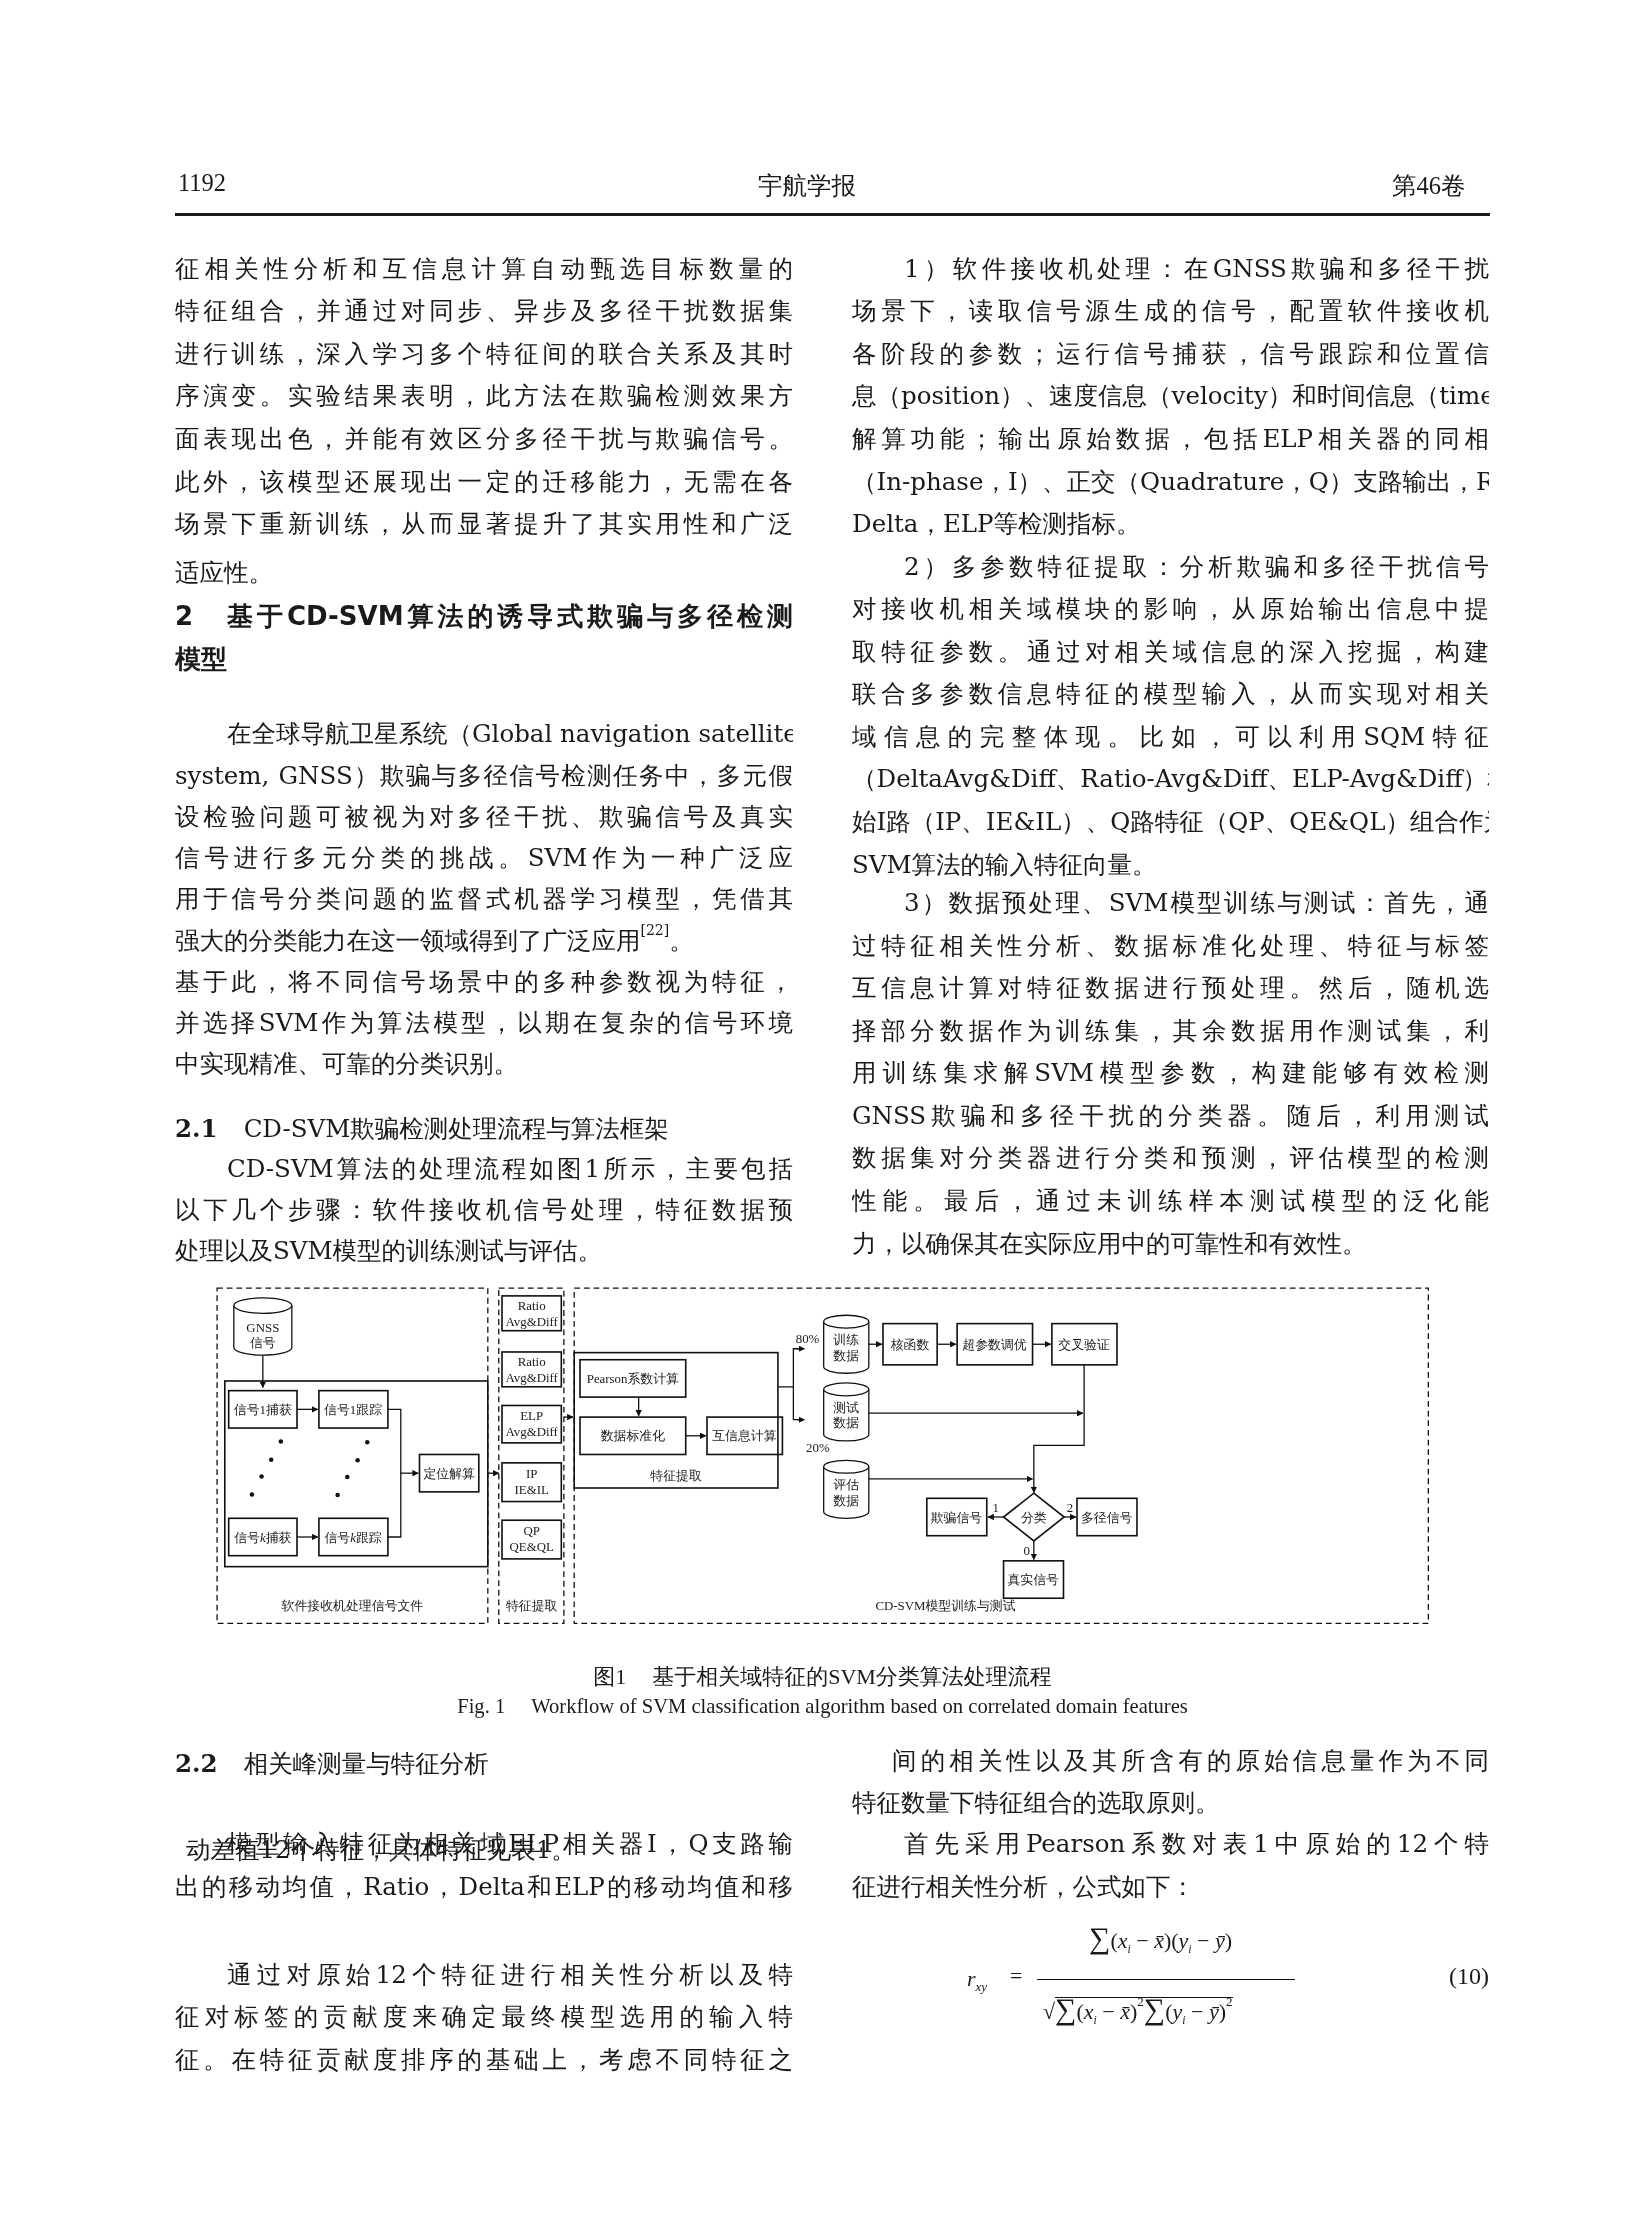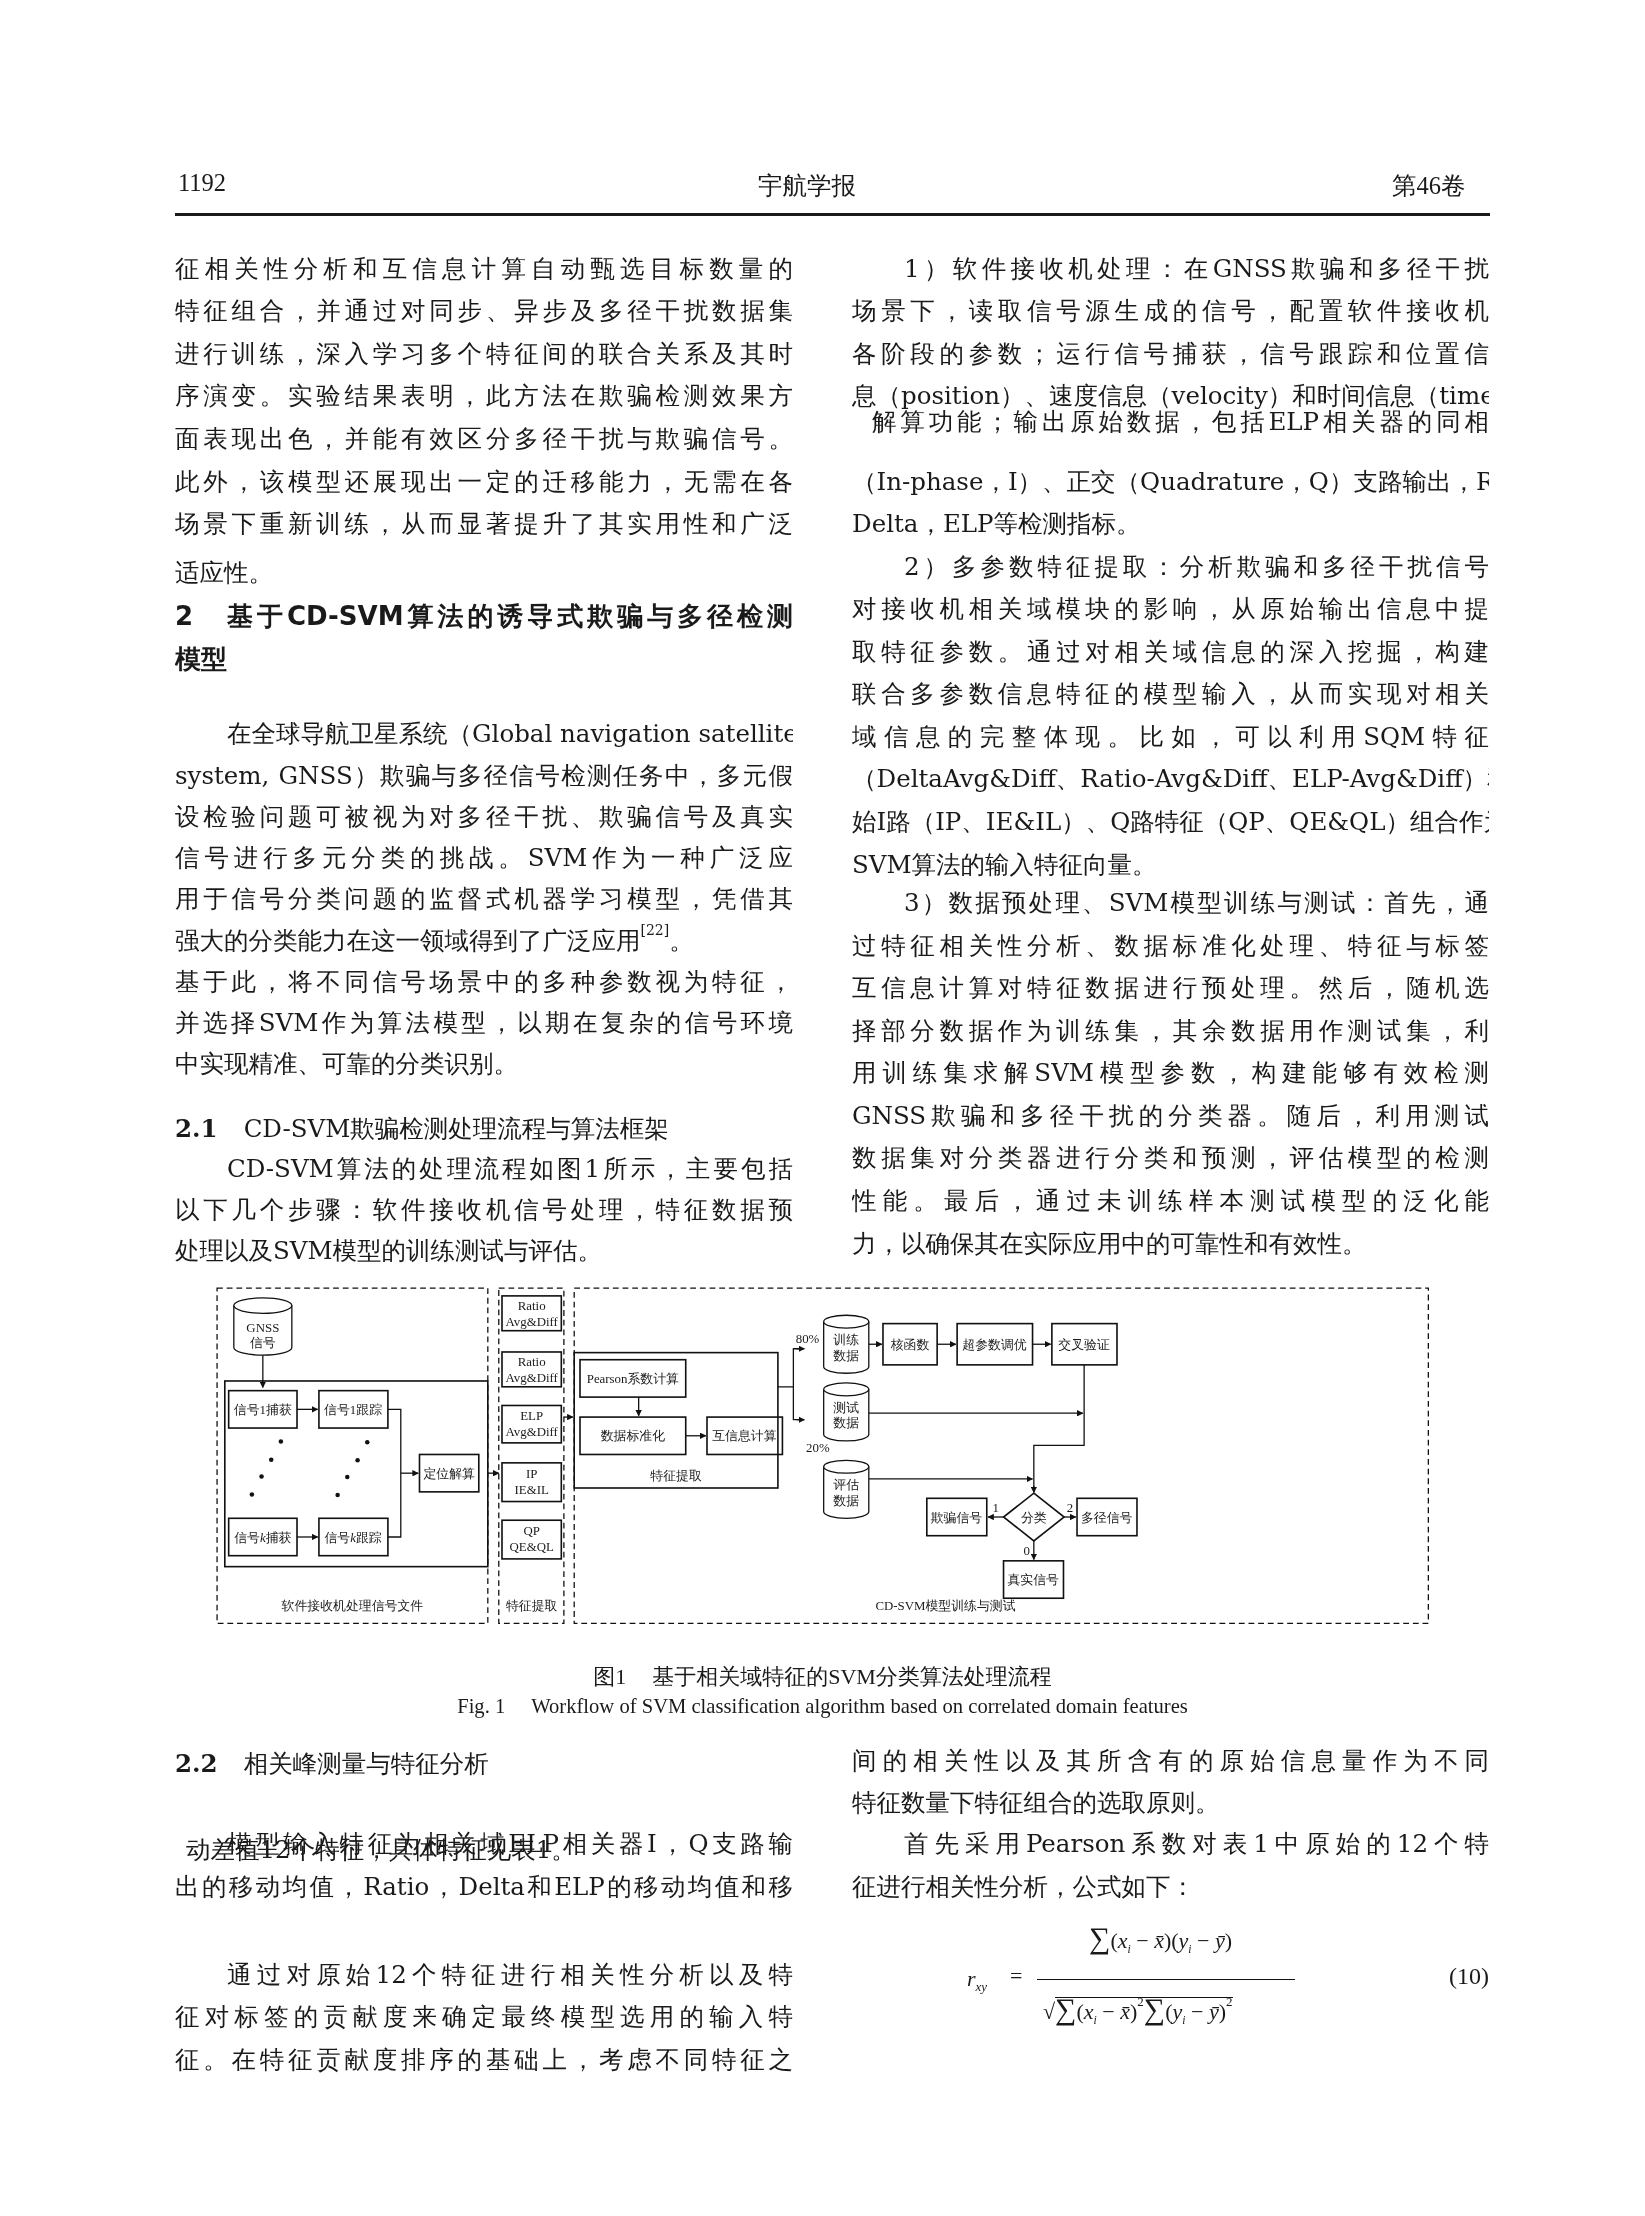--- a/index.html
+++ b/index.html
@@ -64,41 +64,41 @@
     <div class="line" style="top: 2040px;">征。在特征贡献度排序的基础上，考虑不同特征之</div>
     <div class="line last h2" style="top: 1109px;"><b>2.1</b><span>CD-SVM欺骗检测处理流程与算法框架</span></div>
     <div class="line last h2" style="top: 1744px;"><b>2.2</b><span>相关峰测量与特征分析</span></div>
   </div>
 
 <div class="col col-right" id="colR" style="top:0; height:2216px;">
     <div class="line indent" style="top: 249px;">1）软件接收机处理：在GNSS欺骗和多径干扰</div>
     <div class="line" style="top: 291px;">场景下，读取信号源生成的信号，配置软件接收机</div>
     <div class="line" style="top: 334px;">各阶段的参数；运行信号捕获，信号跟踪和位置信</div>
     <div class="line" style="top: 376px;">息（position）、速度信息（velocity）和时间信息（time）</div>
-    <div class="line" style="top: 402px; margin-left: 20px;">解算功能；输出原始数据，包括ELP相关器的同相</div>
+    <div class="line" style="top: 419px;">解算功能；输出原始数据，包括ELP相关器的同相</div>
     <div class="line" style="top: 462px;">（In-phase，I）、正交（Quadrature，Q）支路输出，Ratio，</div>
     <div class="line last" style="top: 504px;">Delta，ELP等检测指标。</div>
     <div class="line indent" style="top: 547px;">2）多参数特征提取：分析欺骗和多径干扰信号</div>
     <div class="line" style="top: 589px;">对接收机相关域模块的影响，从原始输出信息中提</div>
     <div class="line" style="top: 632px;">取特征参数。通过对相关域信息的深入挖掘，构建</div>
     <div class="line" style="top: 674px;">联合多参数信息特征的模型输入，从而实现对相关</div>
     <div class="line" style="top: 717px;">域信息的完整体现。比如，可以利用SQM特征</div>
     <div class="line" style="top: 759px;">（DeltaAvg&amp;Diff、Ratio-Avg&amp;Diff、ELP-Avg&amp;Diff）和原</div>
     <div class="line" style="top: 802px;">始I路（IP、IE&amp;IL）、Q路特征（QP、QE&amp;QL）组合作为</div>
     <div class="line last" style="top: 845px;">SVM算法的输入特征向量。</div>
     <div class="line indent" style="top: 883px;">3）数据预处理、SVM模型训练与测试：首先，通</div>
     <div class="line" style="top: 926px;">过特征相关性分析、数据标准化处理、特征与标签</div>
     <div class="line" style="top: 968px;">互信息计算对特征数据进行预处理。然后，随机选</div>
     <div class="line" style="top: 1011px;">择部分数据作为训练集，其余数据用作测试集，利</div>
     <div class="line" style="top: 1053px;">用训练集求解SVM模型参数，构建能够有效检测</div>
     <div class="line" style="top: 1096px;">GNSS欺骗和多径干扰的分类器。随后，利用测试</div>
     <div class="line" style="top: 1138px;">数据集对分类器进行分类和预测，评估模型的检测</div>
     <div class="line" style="top: 1181px;">性能。最后，通过未训练样本测试模型的泛化能</div>
     <div class="line last" style="top: 1224px;">力，以确保其在实际应用中的可靠性和有效性。</div>
-    <div class="line" style="top: 1741px;">间的相关性以及其所含有的原始信息量作为不同</div>
+    <div class="line" style="top: 1741px; margin-left: 40px;">间的相关性以及其所含有的原始信息量作为不同</div>
     <div class="line last" style="top: 1783px;">特征数量下特征组合的选取原则。</div>
     <div class="line indent" style="top: 1824px;">首先采用Pearson系数对表1中原始的12个特</div>
     <div class="line last" style="top: 1867px;">征进行相关性分析，公式如下：</div>
   </div>
 
 <svg id="figure" viewBox="0 0 1895 560">
   <defs>
     <marker id="arr" markerWidth="10" markerHeight="10" refX="9" refY="5" orient="auto" markerUnits="userSpaceOnUse">
       <path d="M0,0 L10,5 L0,10 z" fill="#111"></path>
     </marker>

